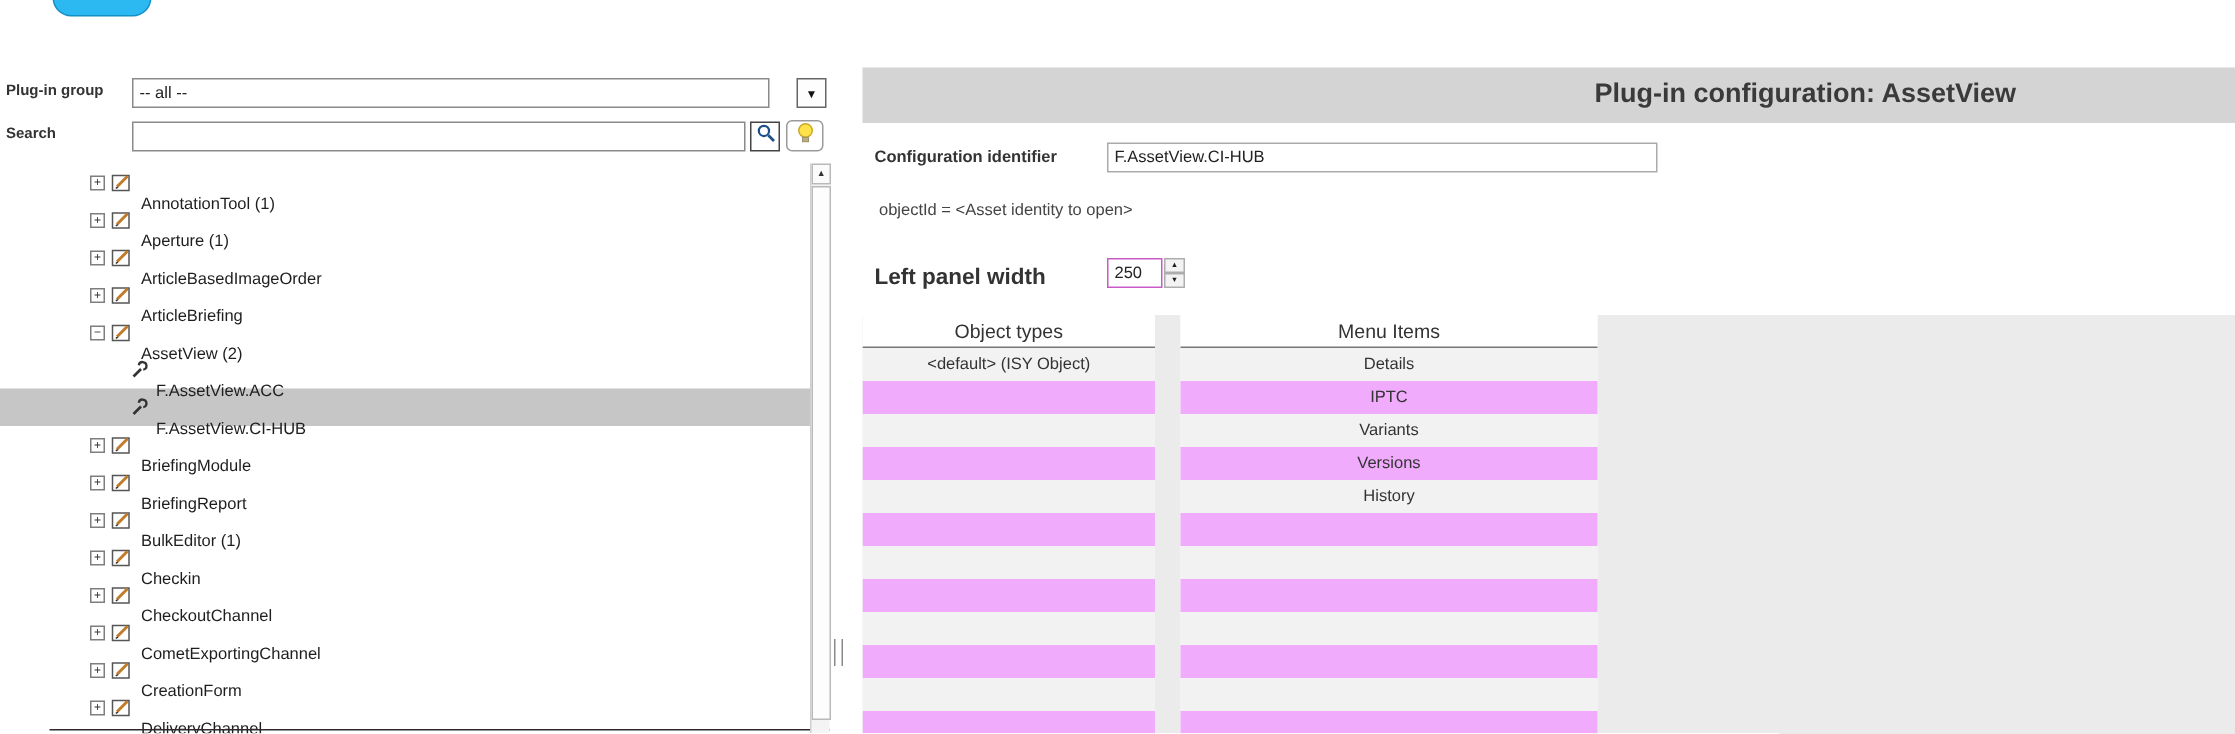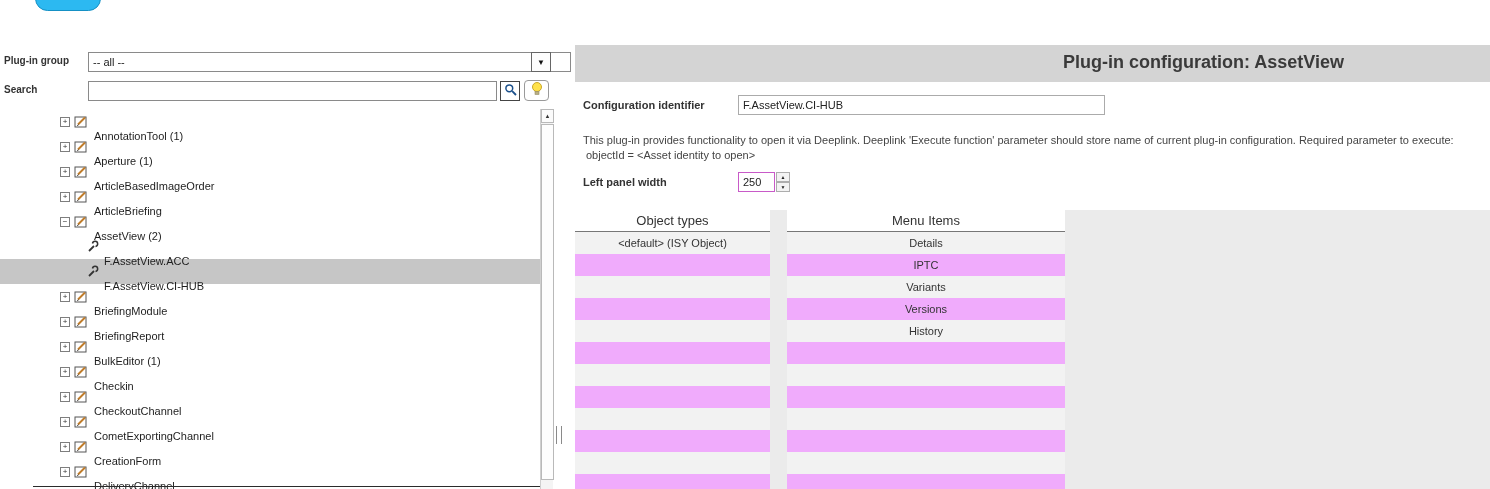--- a/index.html
+++ b/index.html
@@ -9,21 +9,21 @@
 
   
   .top-pill { position: absolute; left: 35px; top: -14px; width: 66px; height: 25px;
     background: #2cb9f1; border: 1px solid #1590c4; border-radius: 13px; }
 
   
   .fld-label { position: absolute; font-size: 10px; font-weight: bold; color: #333; }
   .lbl-group { left: 4px; top: 55px; }
   .lbl-search { left: 4px; top: 84px; }
 
-  .select-box { position: absolute; left: 88px; top: 52px; width: 483px; height: 20px;
+  .select-box { position: absolute; left: 88px; top: 52px; width: 425px; height: 20px;
     border: 1px solid #8a8a8a; background: #fff; font-size: 11px; color: #222;
     display: flex; align-items: center; padding-left: 4px; }
   .select-arrow-btn { position: absolute; left: 531px; top: 52px; width: 20px; height: 20px;
     border: 1px solid #666; background: #fdfdfd; display: flex; align-items: center; justify-content: center;
     font-size: 8px; color: #111; cursor: default; }
 
   .search-input { position: absolute; left: 88px; top: 81px; width: 409px; height: 20px;
     border: 1px solid #8a8a8a; background: #fff; font-size: 11px; padding-left: 4px;
     font-family: "Liberation Sans", sans-serif; }
   .icon-btn { position: absolute; display: flex; align-items: center; justify-content: center; background: #fff; }
@@ -60,21 +60,21 @@
   .rp-title { position: absolute; left: 488px; top: 7px; font-size: 18px; font-weight: bold; color: #3a3a3a; white-space: nowrap; }
 
   .cfg-label { position: absolute; left: 8px; top: 54px; font-size: 11px; font-weight: bold; color: #333; }
   .cfg-input { position: absolute; left: 163px; top: 50px; width: 367px; height: 20px;
     border: 1px solid #ababab; font-size: 11px; padding-left: 4px; color: #222;
     font-family: "Liberation Sans", sans-serif; background: #fff; }
 
   .desc { position: absolute; left: 8px; top: 88px; width: 895px; font-size: 11px; color: #444; line-height: 15px; }
   .desc .line2 { padding-left: 3px; }
 
-  .lpw-label { position: absolute; left: 8px; top: 131px; font-size: 11px; font-weight: bold; color: #333; }
+  .lpw-label { position: absolute; left: 8px; top: 131px; font-size: 15px; font-weight: bold; color: #333; }
   .lpw-input { position: absolute; left: 163px; top: 127px; width: 37px; height: 20px;
     border: 1px solid #c85ac8; font-size: 11px; padding-left: 4px; color: #222;
     font-family: "Liberation Sans", sans-serif; background: #fff; }
   .spinner { position: absolute; left: 201px; top: 127px; width: 14px; height: 20px; display: flex; flex-direction: column; }
   .spin-btn { flex: 1; border: 1px solid #adadad; background: #f3f3f3; font-size: 5px; color: #222;
     display: flex; align-items: center; justify-content: center; line-height: 5px; }
 
   
   .tables-section { position: absolute; left: 0; top: 165px; width: 915px; height: 279px; background: #ebebeb; overflow: hidden; }
   .data-table { position: absolute; top: 0; background: #fff; }
@@ -314,21 +314,20 @@
 
   <div class="right-panel">
     <div class="rp-header">
       <div class="rp-title">Plug-in configuration: AssetView</div>
     </div>
 
     <div class="cfg-label">Configuration identifier</div>
     <input class="cfg-input" type="text" value="F.AssetView.CI-HUB" style="">
 
     <div class="desc">
-      <div class="line1">This plug-in provides functionality to open it via Deeplink. Deeplink 'Execute function' parameter should store name of current plug-in configuration. Required parameter to execute:</div>
       <div class="line2">objectId = &lt;Asset identity to open&gt;</div>
     </div>
 
     <div class="lpw-label">Left panel width</div>
     <input class="lpw-input" type="text" value="250" style="">
     <div class="spinner">
       <div class="spin-btn">
           <span>▲</span>
         </div>
       <div class="spin-btn">

